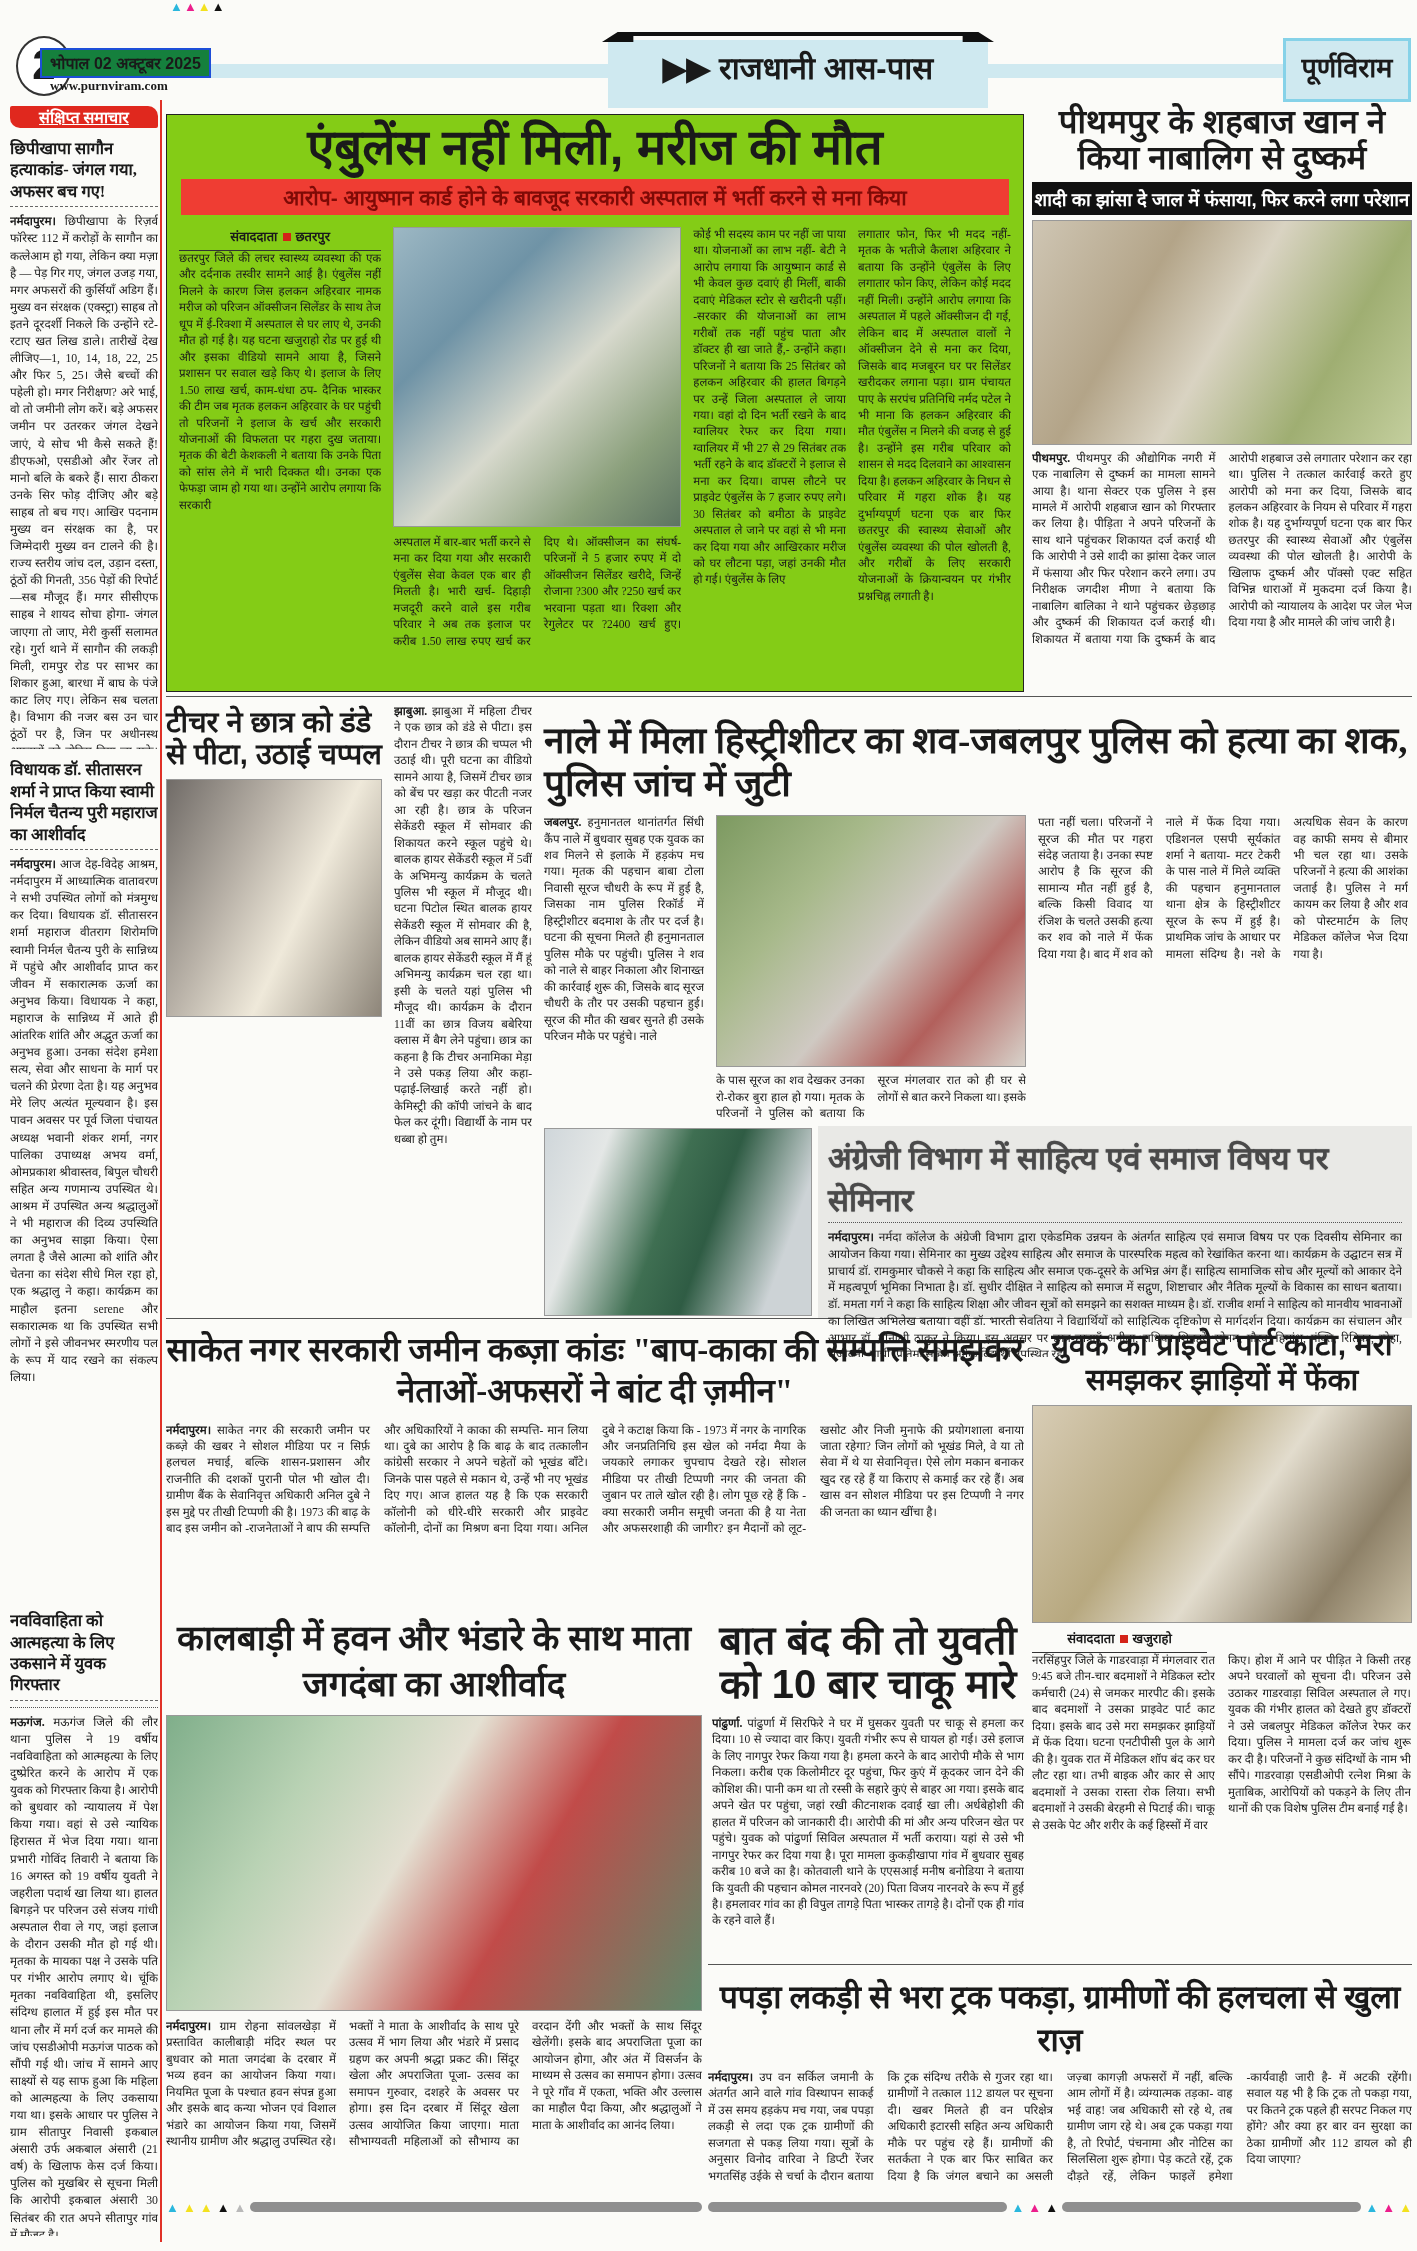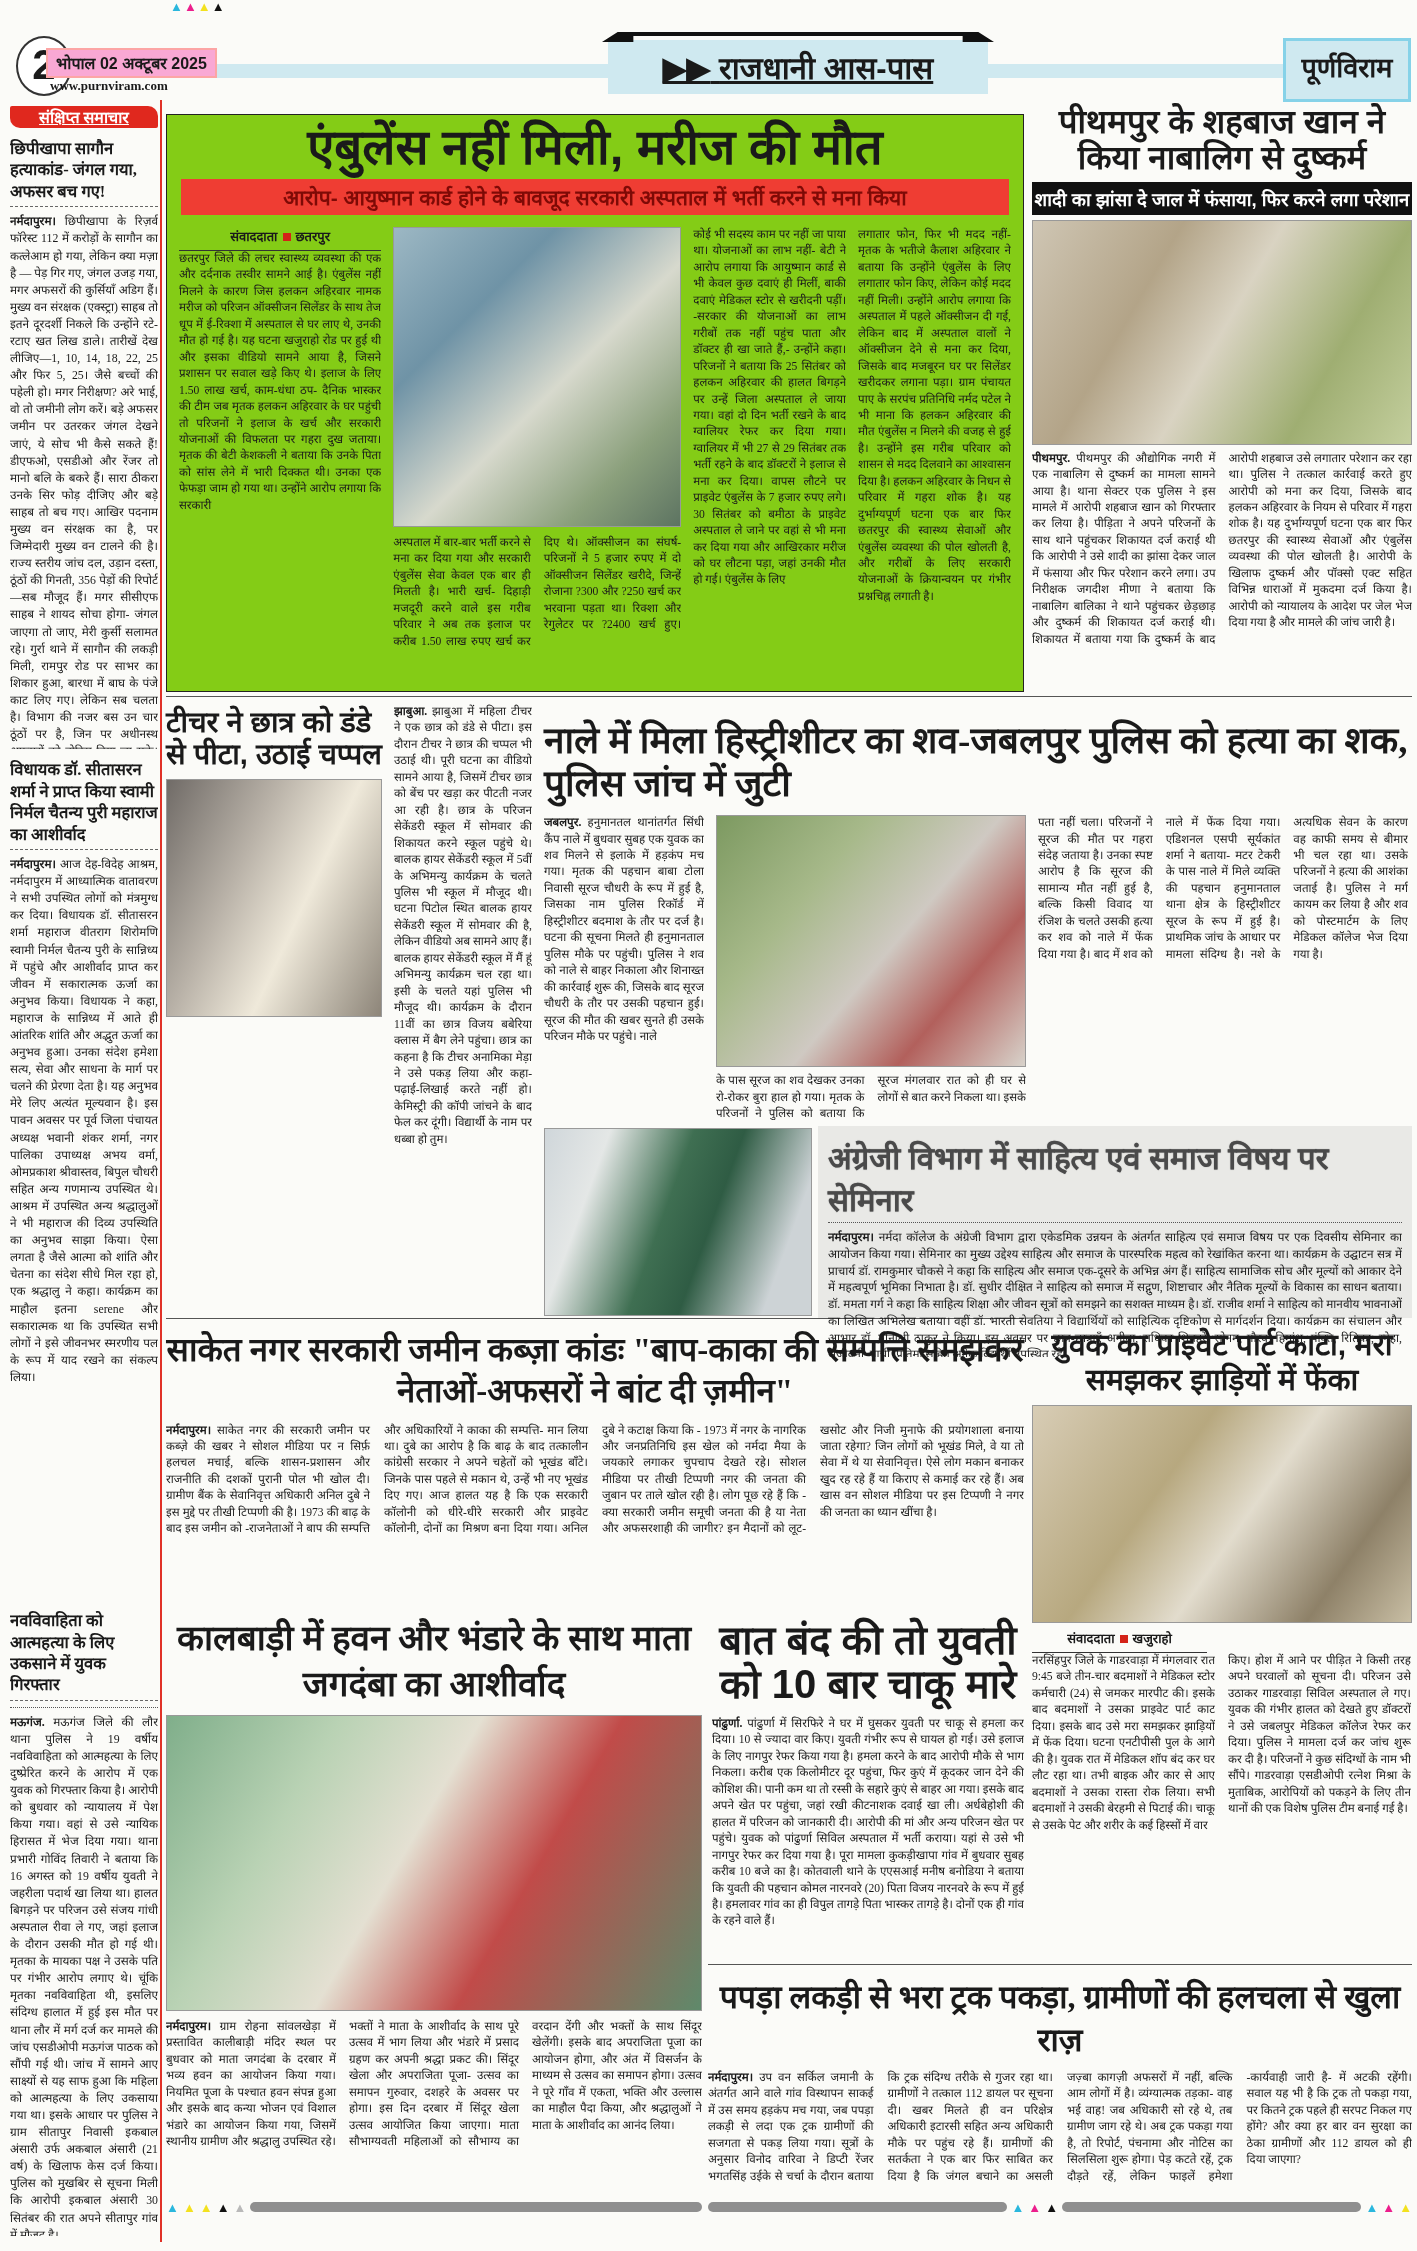--- a/index.html
+++ b/index.html
@@ -4,25 +4,25 @@
 <style>
   html,body{margin:0;padding:0;background:#e8e8e4;}
   #page{position:relative;width:1417px;height:2251px;background:#fbfbf8;overflow:hidden;
         font-family:"Liberation Serif", serif;color:#1a1a1a;}
   .abs{position:absolute;}
   
   .hdr-strip{position:absolute;left:28px;top:64px;width:1330px;height:14px;background:#cfe9f0;}
   .pagenum{position:absolute;left:16px;top:36px;width:52px;height:56px;border:2px solid #333;
            border-radius:50%;background:#fff;font:bold 42px "Liberation Sans",sans-serif;
            text-align:center;line-height:54px;}
-  .datebox{position:absolute;left:46px;top:48px;background:#f9a8d4;border:2px solid #fca5a5;
+  .datebox{position:absolute;left:40px;top:48px;background:#15803d;border:2px solid #1d4ed8;
            padding:2px 8px;font:bold 16px "Liberation Sans",sans-serif;white-space:nowrap;}
   .siteurl{position:absolute;left:50px;top:78px;font:bold 13px "Liberation Serif",serif;}
-  .banner{position:absolute;left:608px;top:40px;width:380px;height:54px;background:#cfe9f0;
-          text-align:center;font:bold 31px "Liberation Sans",sans-serif;line-height:58px;text-decoration:underline;}
+  .banner{position:absolute;left:608px;top:40px;width:380px;height:68px;background:#cfe9f0;
+          text-align:center;font:bold 31px "Liberation Sans",sans-serif;line-height:58px;}
   .banner::before{content:"";position:absolute;left:-6px;right:-6px;top:-8px;height:10px;background:#111;
           clip-path:polygon(0 100%,4% 0,96% 0,100% 100%,92% 100%,92% 40%,8% 40%,8% 100%);}
   .masthead{position:absolute;right:6px;top:38px;width:122px;height:58px;background:#cfe9f0;
           border:3px solid #86d2e8;text-align:center;font:bold 27px "Liberation Sans",sans-serif;
           line-height:54px;}
   .regmarks-top{position:absolute;left:170px;top:0;font-size:10px;letter-spacing:1px;}
   
   .vrule-red{position:absolute;left:160px;top:100px;width:2px;height:2142px;background:#e03127;}
   .hrule{position:absolute;height:1px;background:#555;}
   .photo{background:linear-gradient(135deg,#9db8c4 0%,#6f93a6 28%,#d7d9cd 55%,#8ba07c 80%,#5c7361 100%);

